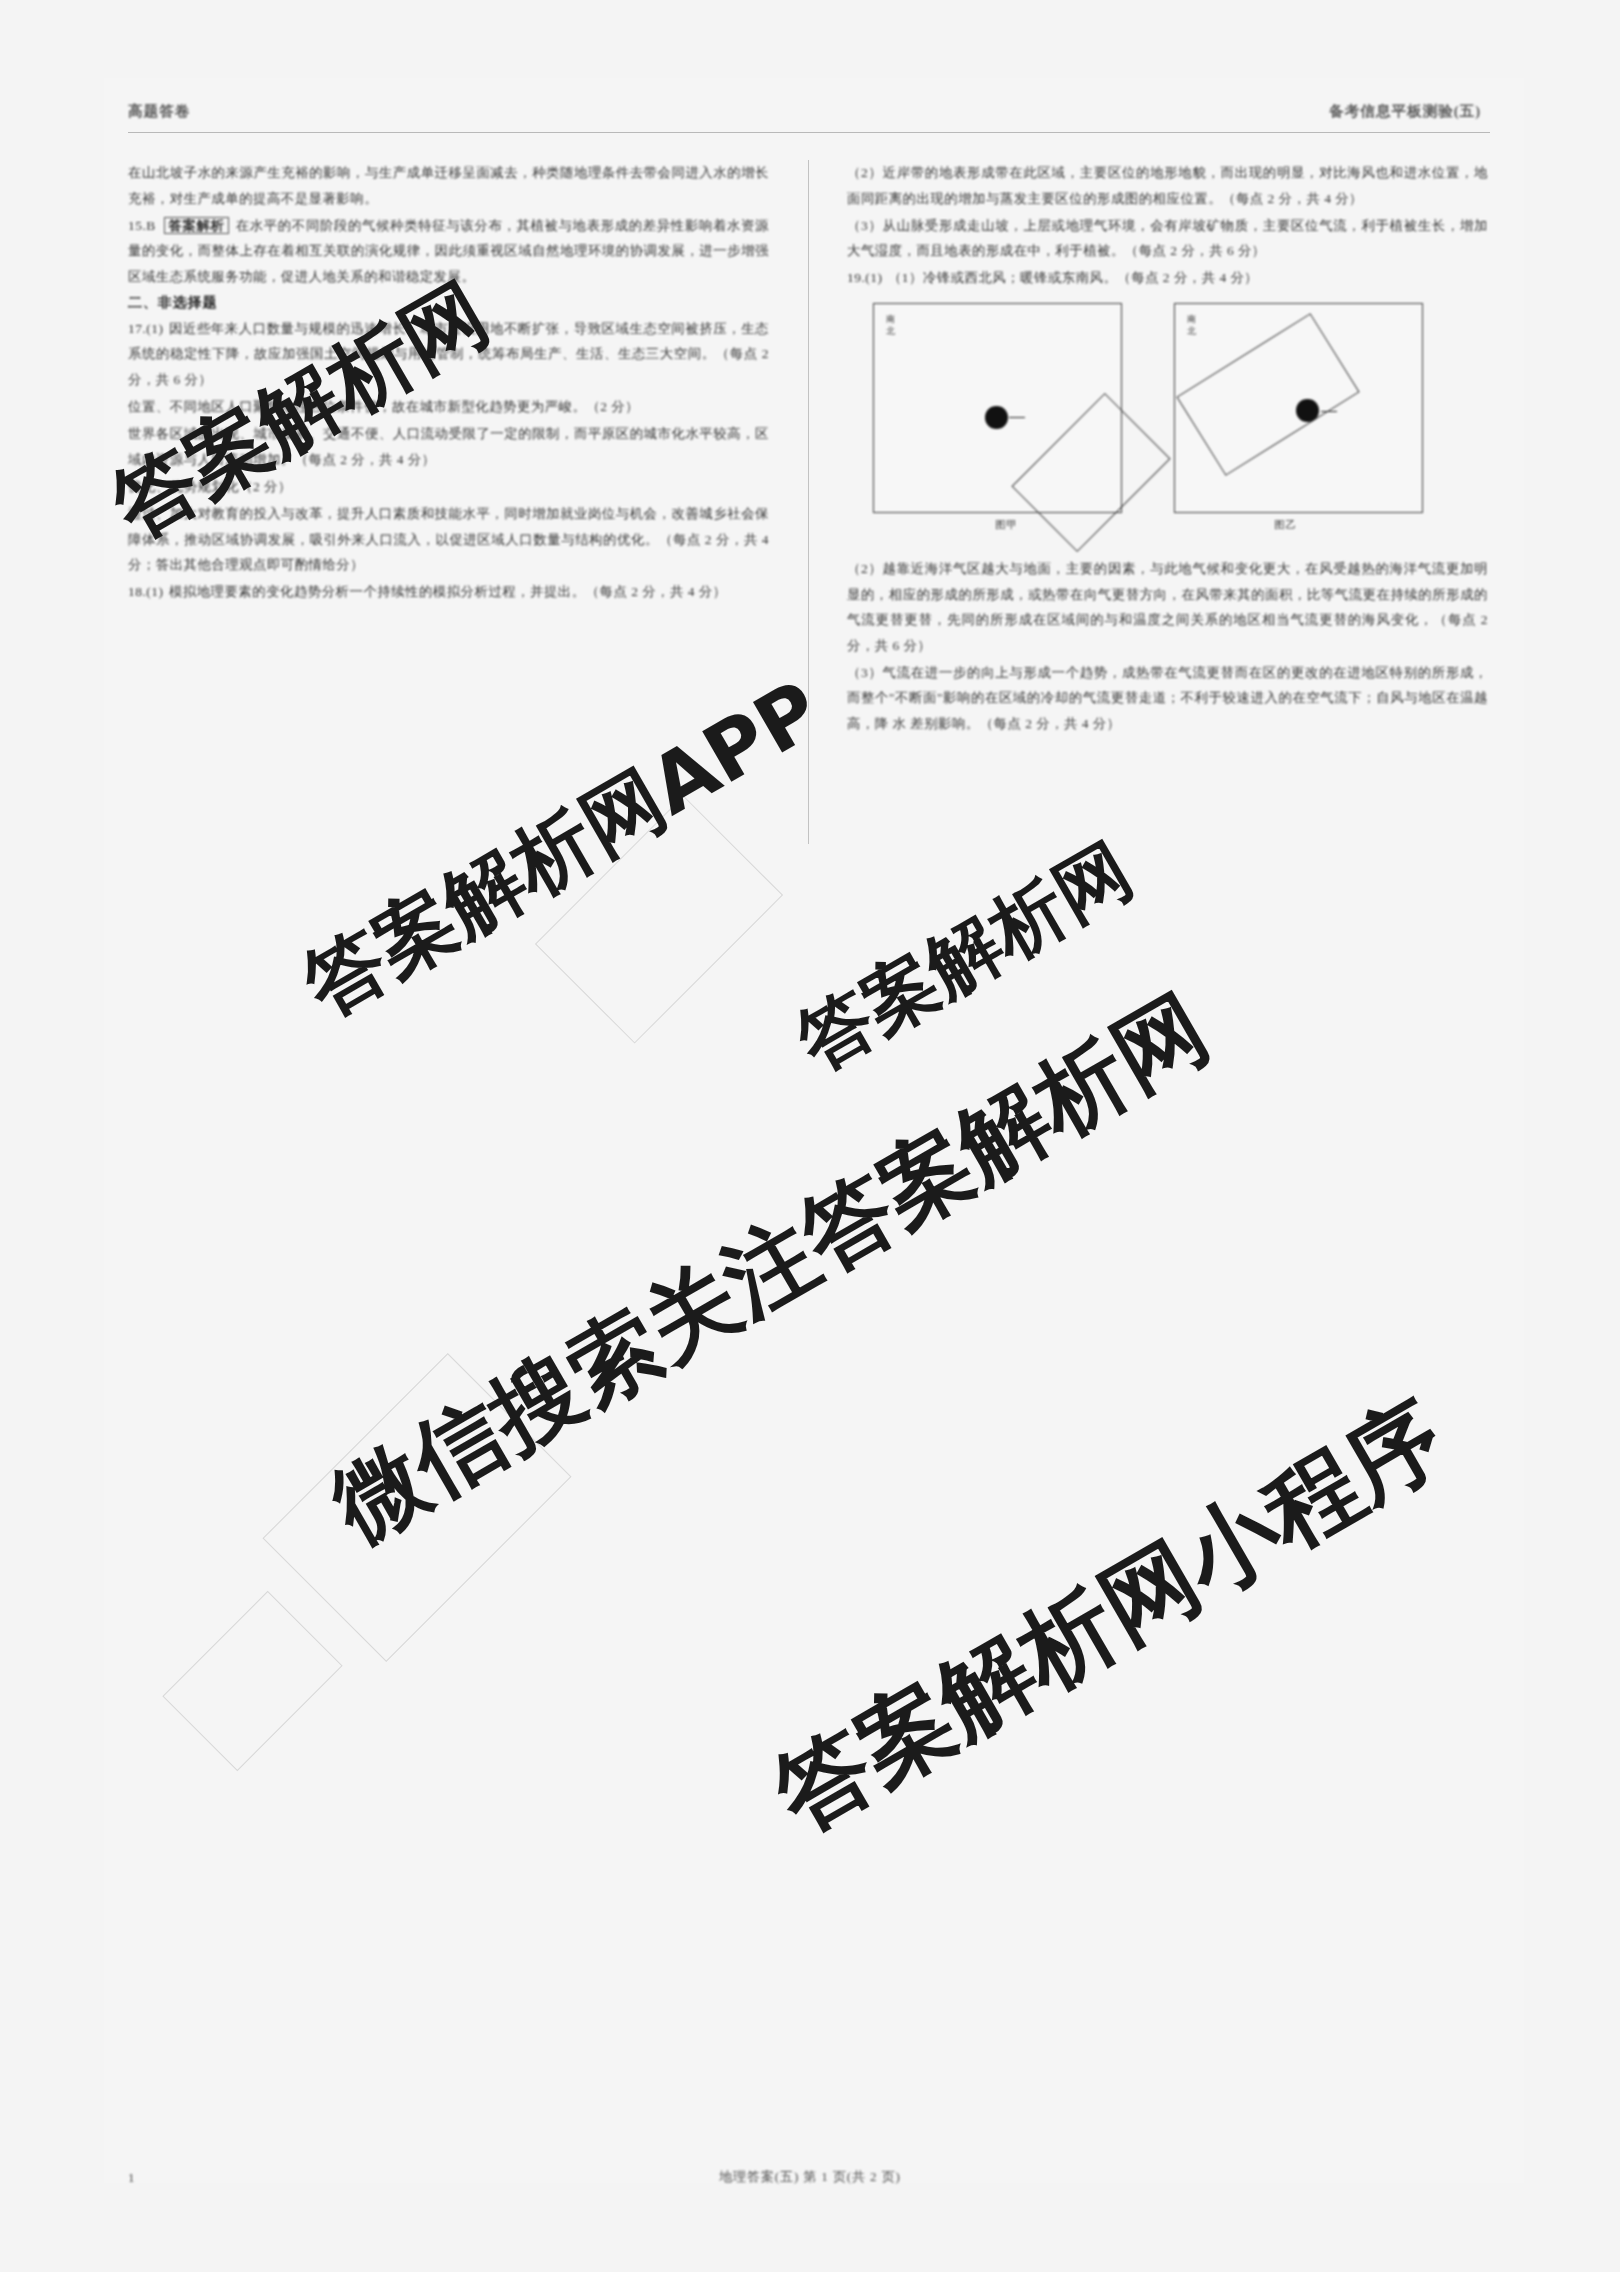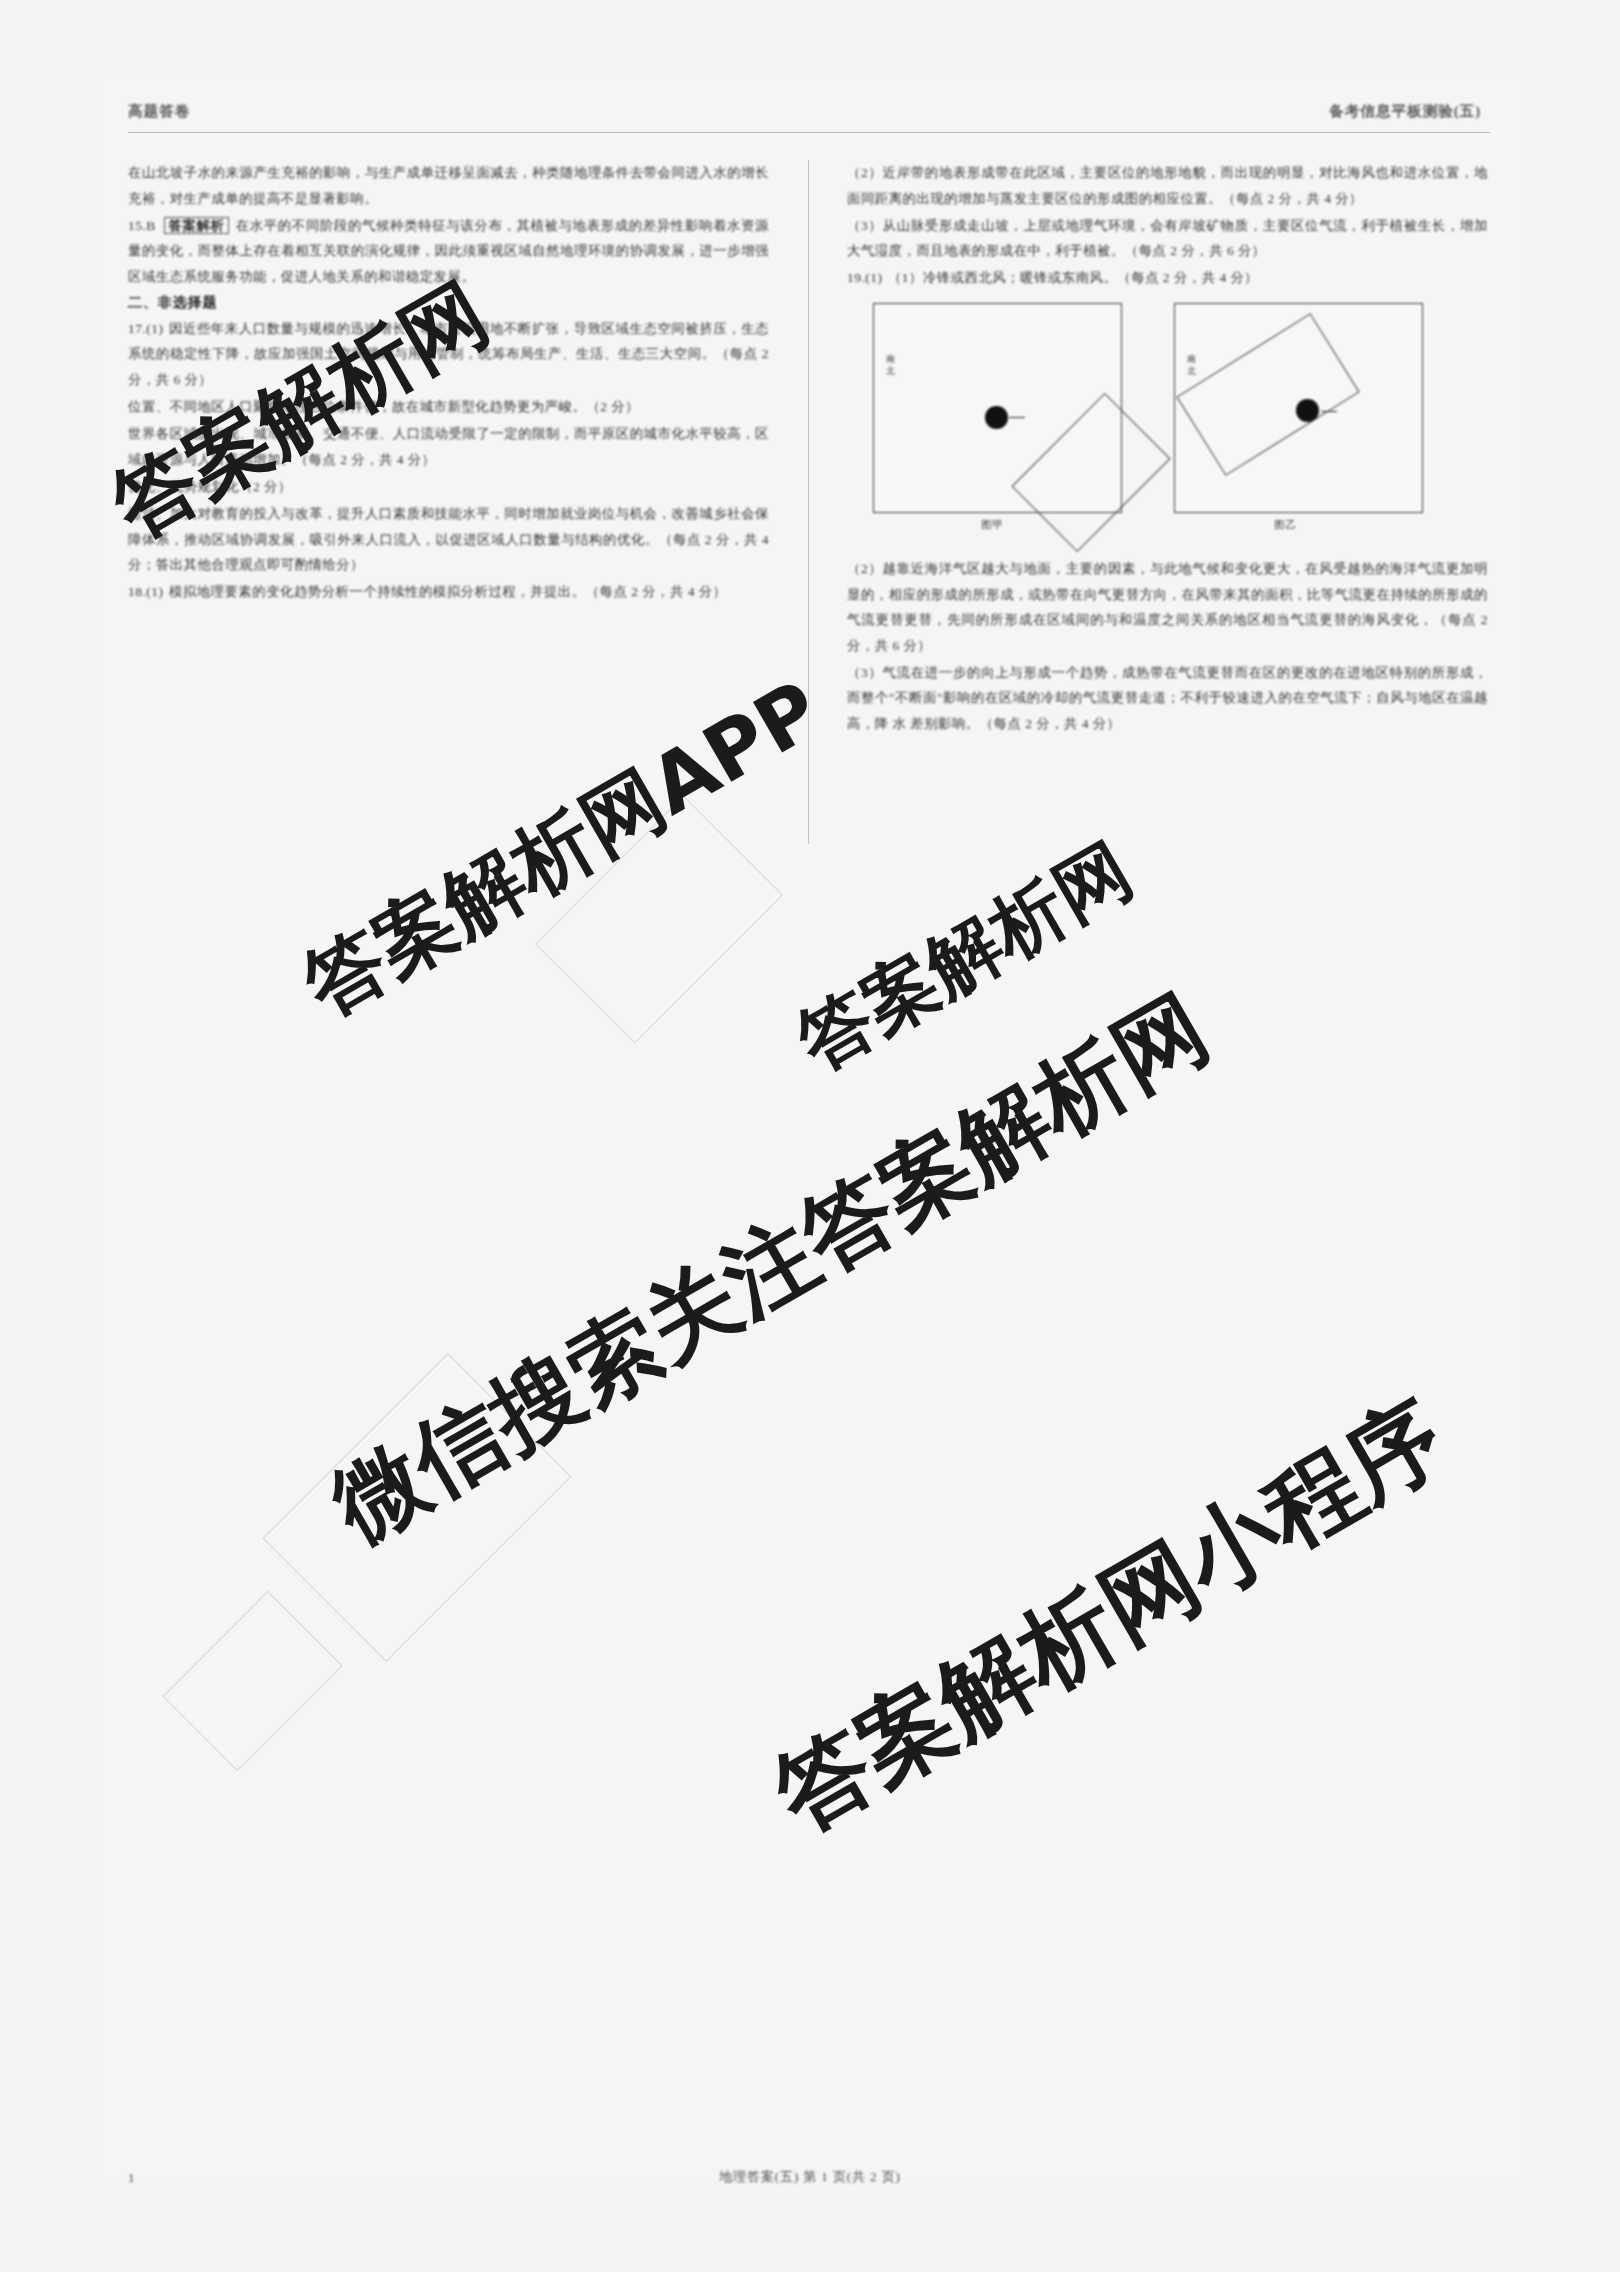--- a/index.html
+++ b/index.html
@@ -128,33 +128,32 @@
   .figbox.b { left: 327px; }
   .fig-caption {
     position: absolute;
     top: 222px;
     width: 247px;
     text-align: center;
     font-size: 10.4px;
     color: #333;
     letter-spacing: 0.9px;
   }
-  .fig-caption.a { left: 22px; font-family: Liberation Serif, serif; }
+  .fig-caption.a { left: 36px; font-family: Liberation Serif, serif; }
   .fig-caption.b { left: 315px; }
 
   .axis-label {
     position: absolute;
     left: 10.4px;
     top: 10.4px;
     font-size: 9px;
     line-height: 11.3px;
     color: #333;
     text-align: center;
     width: 12px;
-    margin-top: 40px;
   }
   .blob {
     position: absolute;
     width: 22.5px;
     height: 22.5px;
     border-radius: 50%;
     background: #111;
   }
   .blob.a { left: 111px; top: 102px; }
   .blob.b { left: 121px; top: 95px; }

